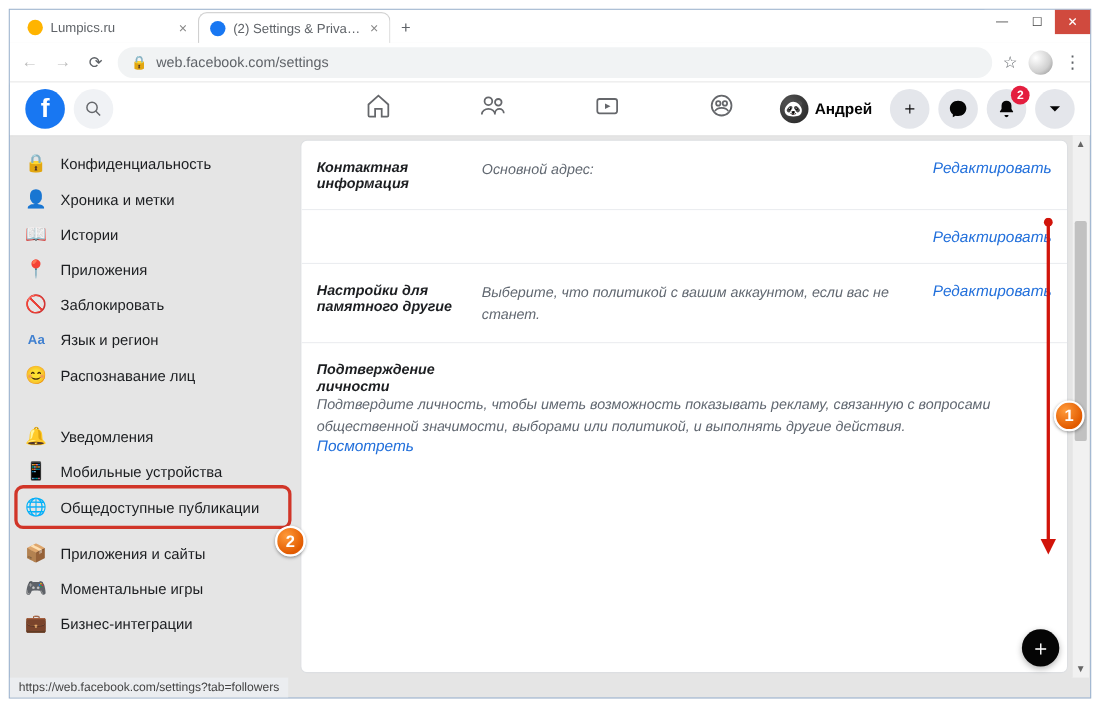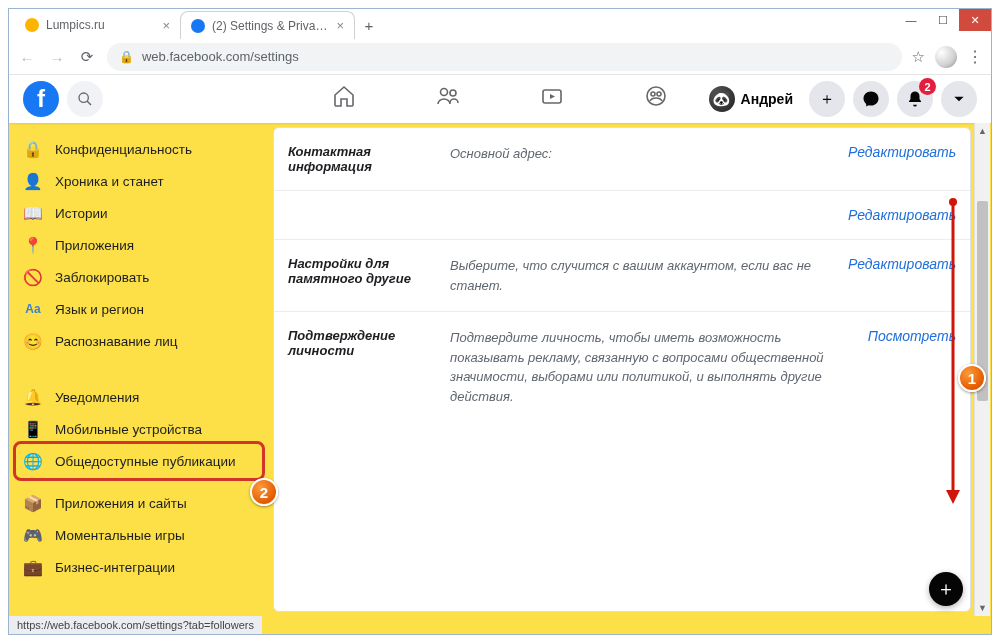--- a/index.html
+++ b/index.html
@@ -1,19 +1,19 @@
 <!DOCTYPE html>
 <html><head>
   <meta charset="utf-8">
   <style>
     * { margin: 0; padding: 0; box-sizing: border-box; font-family: Helvetica, Arial, sans-serif; }
     body { width: 1000px; height: 643px; background: #fff; overflow: hidden; position: relative; }
 
     
-    .frame { position: absolute; inset: 8px; border: 1px solid #9db4d0; background: #fde047; }
+    .frame { position: absolute; inset: 8px; border: 1px solid #9db4d0; background: #e5e5e5; }
 
     
     .titlebar { height: 30px; background: #fff; display: flex; align-items: flex-start; position: relative; }
     .win-controls { position: absolute; right: 0; top: 0; display: flex; }
     .win-btn { width: 32px; height: 22px; display: flex; align-items: center; justify-content: center; font-size: 11px; color: #444; background: #fff; }
     .win-btn.close { background: #d04a3e; color: #fff; }
 
     
     .tabs { display: flex; height: 30px; align-items: flex-end; padding-left: 6px; gap: 0; }
     .tab { display: flex; align-items: center; height: 28px; padding: 0 10px; border-top-left-radius: 8px; border-top-right-radius: 8px; min-width: 165px; max-width: 175px; font-size: 12px; color: #5f6368; position: relative; }
@@ -53,23 +53,23 @@
     .content { display: flex; height: calc(100% - 30px - 36px - 48px - 18px); position: relative; }
     .sidebar { width: 260px; padding: 10px 0; overflow: hidden; }
     .sidebar-item { display: flex; align-items: center; padding: 6px 14px; font-size: 13.5px; color: #1c1e21; gap: 12px; }
     .sidebar-item .s-icon { width: 20px; height: 20px; display: flex; align-items: center; justify-content: center; font-size: 16px; flex-shrink: 0; }
     .sidebar-gap { height: 24px; }
     .highlight-wrap { position: relative; }
     .highlight-box { position: absolute; left: 4px; right: 4px; top: -4px; bottom: -4px; border: 3px solid #d13528; border-radius: 8px; pointer-events: none; }
 
     .main { flex: 1; border: 1px solid #dddfe2; border-radius: 6px; margin: 4px 20px 4px 4px; background: #fff; padding: 0; overflow: hidden; font-style: italic; }
     .row { display: flex; padding: 16px 14px; border-bottom: 1px solid #ebedf0; }
-    .row:last-child { border-bottom: none; }
+    .row:last-child { border-bottom: none; flex-direction: column; }
     .row-label { width: 150px; font-weight: 600; font-size: 13px; color: #1c1e21; flex-shrink: 0; }
-    .row-desc { flex: 1; font-size: 13px; color: #606770; line-height: 1.5; padding-right: 20px; margin-left: 12px; }
+    .row-desc { flex: 1; font-size: 13px; color: #606770; line-height: 1.5; padding-right: 20px; }
     .row-action { color: #216fdb; font-size: 14px; flex-shrink: 0; }
 
     
     .statusbar { position: absolute; left: 0; bottom: 0; height: 18px; background: #ebedf0; font-size: 11px; color: #444; display: flex; align-items: center; padding: 0 8px; width: auto; }
 
     
     .vscroll { position: absolute; right: 1px; top: 114px; bottom: 18px; width: 16px; background: #f1f1f1; border-left: 1px solid #e0e0e0; }
     .vscroll-thumb { position: absolute; left: 2px; right: 2px; top: 78px; height: 200px; background: #c1c1c1; border-radius: 2px; }
     .vscroll-arrow { position: absolute; left: 0; right: 0; height: 16px; display: flex; align-items: center; justify-content: center; font-size: 9px; color: #666; }
     .vscroll-arrow.up { top: 0; }
@@ -176,21 +176,21 @@
   </div>
 
   <div class="content">
     <div class="sidebar">
       <div class="sidebar-item">
           <span class="s-icon">🔒</span>
           <span>Конфиденциальность</span>
         </div>
       <div class="sidebar-item">
           <span class="s-icon">👤</span>
-          <span>Хроника и станет</span>
+          <span>Хроника и метки</span>
         </div>
       <div class="sidebar-item">
           <span class="s-icon">📖</span>
           <span>Истории</span>
         </div>
       <div class="sidebar-item">
           <span class="s-icon">📍</span>
           <span>Приложения</span>
         </div>
       <div class="sidebar-item">
@@ -245,21 +245,21 @@
         <div class="row-label">Контактная информация</div>
         <div class="row-desc">Основной адрес:</div>
         <div class="row-action">Редактировать</div>
       </div>
       <div class="row">
         <div class="row-desc"></div>
         <div class="row-action">Редактировать</div>
       </div>
       <div class="row">
         <div class="row-label">Настройки для памятного другие</div>
-        <div class="row-desc">Выберите, что случится с вашим аккаунтом, если вас не станет.</div>
+        <div class="row-desc">Выберите, что политикой с вашим аккаунтом, если вас не станет.</div>
         <div class="row-action">Редактировать</div>
       </div>
       <div class="row">
         <div class="row-label">Подтверждение личности</div>
         <div class="row-desc">Подтвердите личность, чтобы иметь возможность показывать рекламу, связанную с вопросами общественной значимости, выборами или политикой, и выполнять другие действия.</div>
         <div class="row-action">Посмотреть</div>
       </div>
     </div>
   </div>
 

